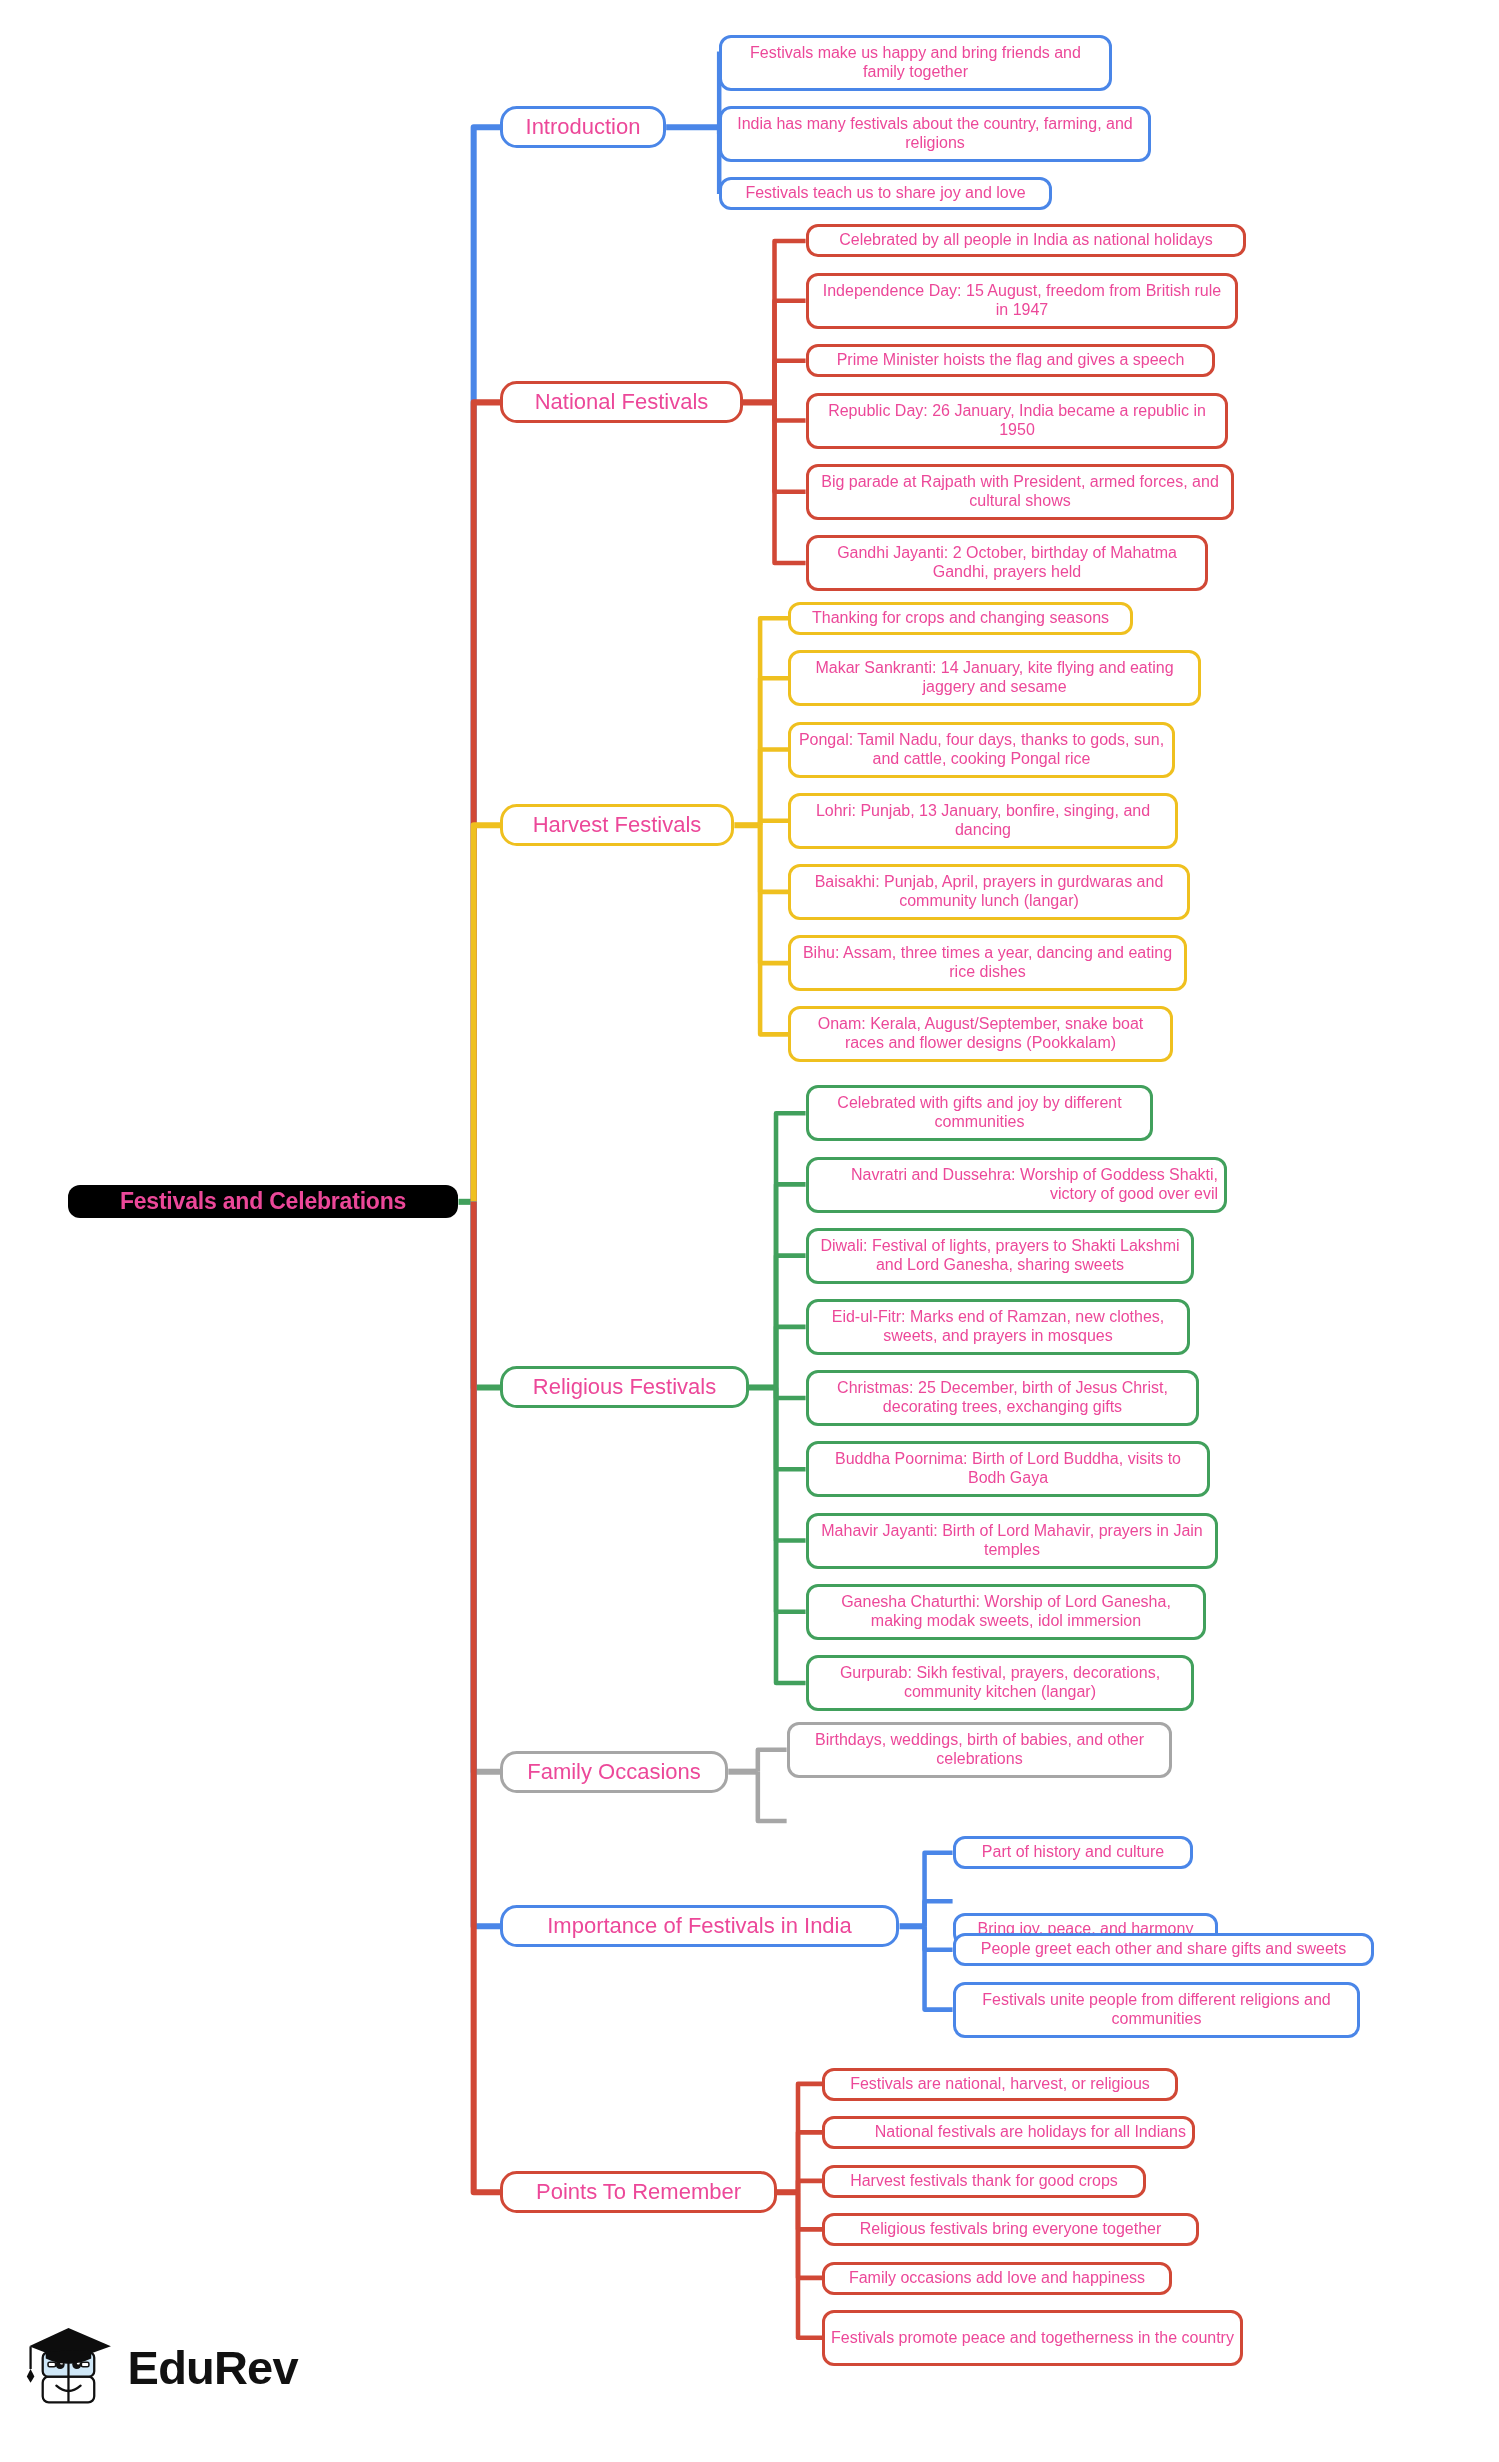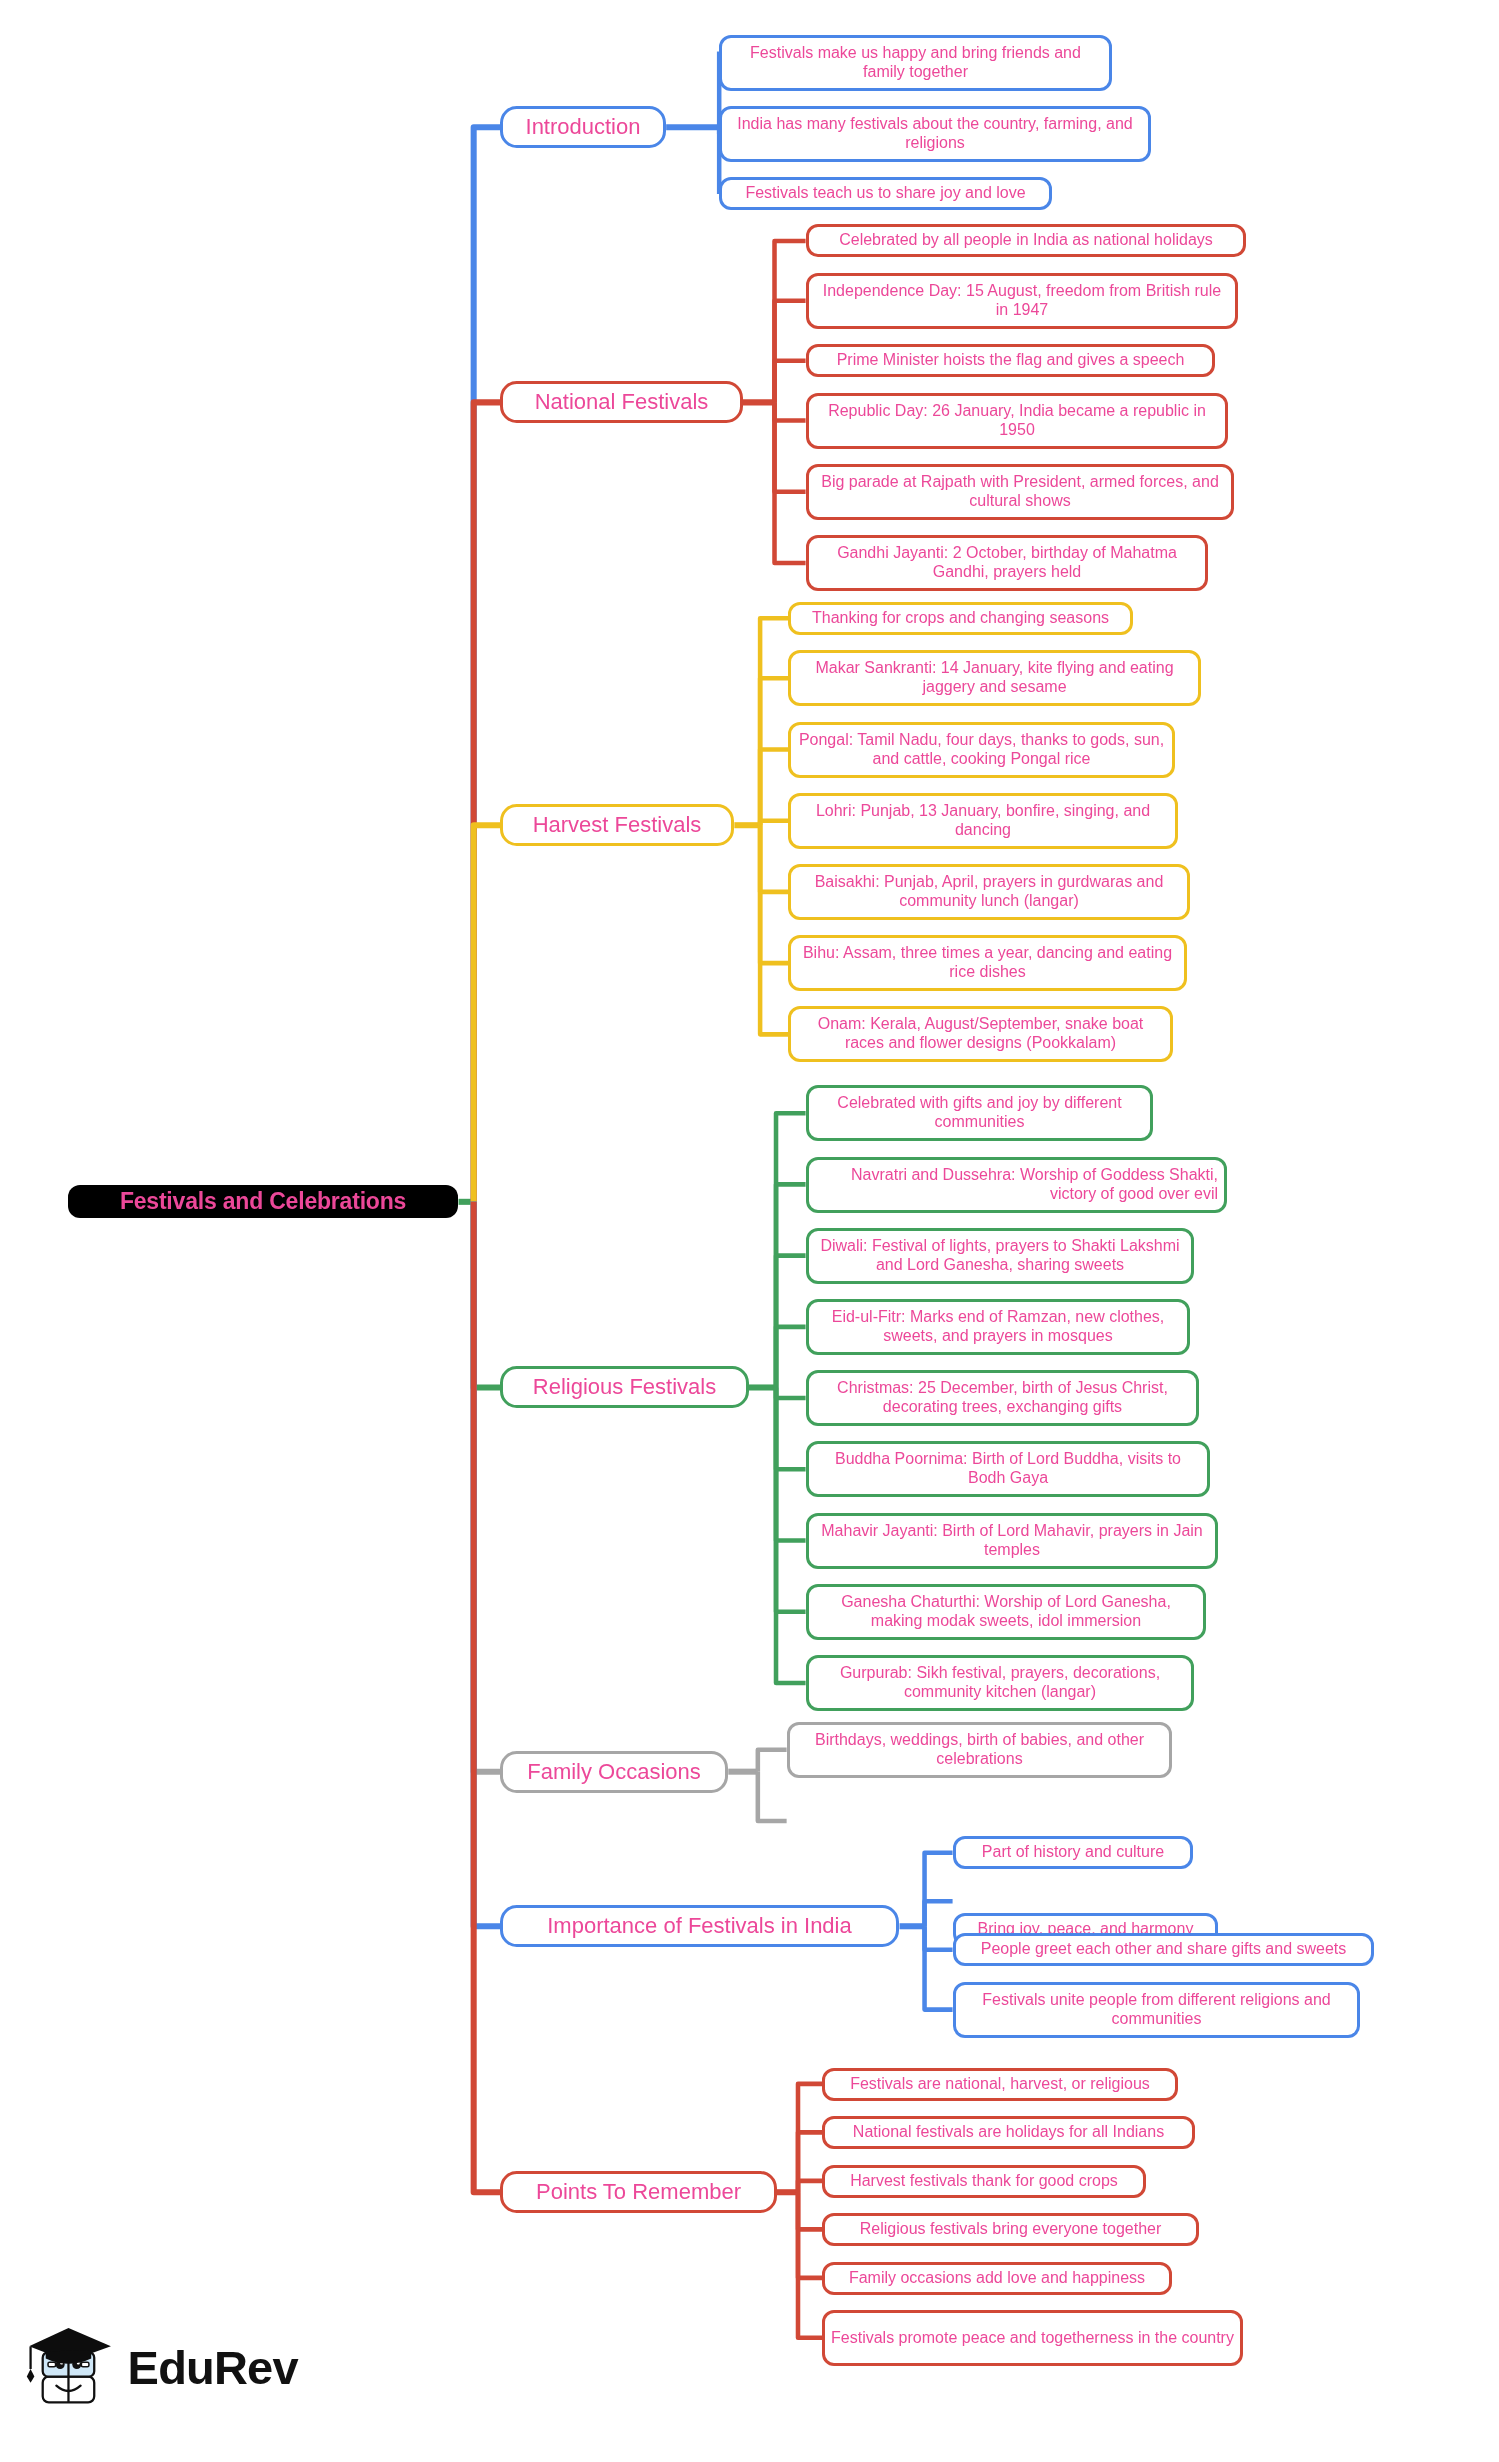--- a/index.html
+++ b/index.html
@@ -267,21 +267,21 @@
   <div class="node leaf c-blue" style="left:953px; top:1982px; width:407px; height:56px;">
     <span class="txt">Festivals unite people from different religions and communities</span>
   </div>
 
   <div class="node branch c-red" style="left:500px; top:2171px; width:277px; height:42px;">
     <span class="txt">Points To Remember</span>
   </div>
   <div class="node leaf c-red" style="left:822px; top:2068px; width:356px; height:33px;">
     <span class="txt">Festivals are national, harvest, or religious</span>
   </div>
-  <div class="node leaf c-red" style="left:822px; top:2116px; width:373px; height:33px;">
+  <div class="node leaf c-red" style="left:822px; top:2116px; width:373px; height:33px;text-align:right;">
     <span class="txt">National festivals are holidays for all Indians</span>
   </div>
   <div class="node leaf c-red" style="left:822px; top:2165px; width:324px; height:33px;">
     <span class="txt">Harvest festivals thank for good crops</span>
   </div>
   <div class="node leaf c-red" style="left:822px; top:2213px; width:377px; height:33px;">
     <span class="txt">Religious festivals bring everyone together</span>
   </div>
   <div class="node leaf c-red" style="left:822px; top:2262px; width:350px; height:33px;">
     <span class="txt">Family occasions add love and happiness</span>

